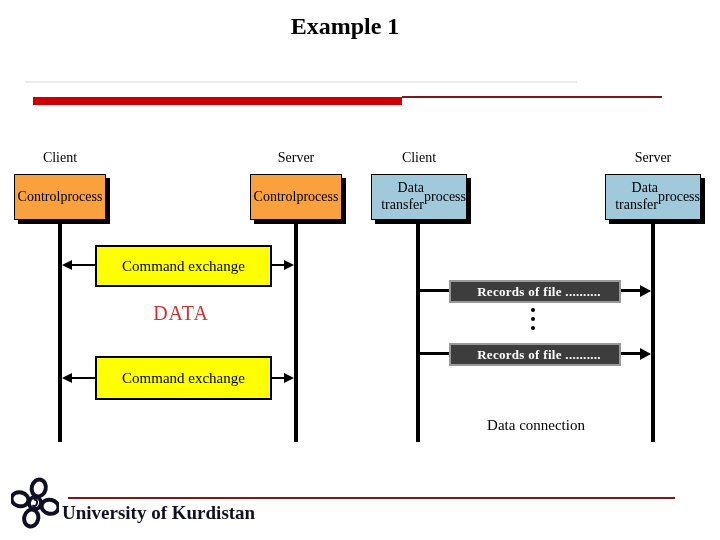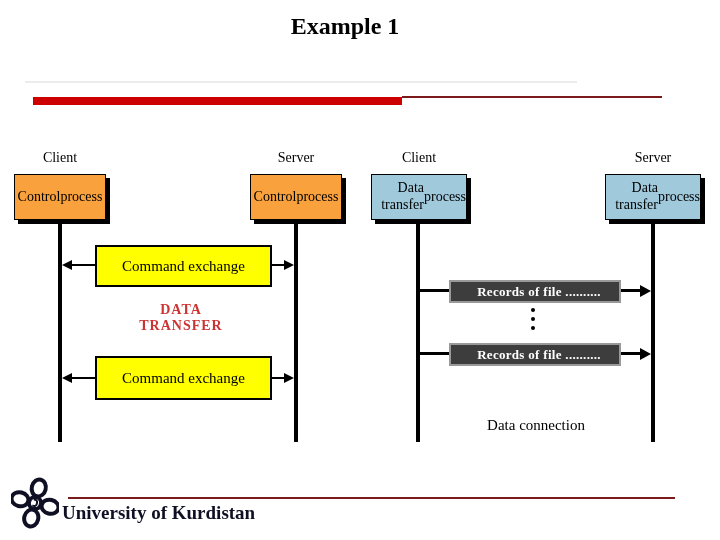--- a/index.html
+++ b/index.html
@@ -41,21 +41,21 @@
   
   .hline2 { height:2px; background:#000; }
   .hline3 { height:3px; background:#000; }
   .ah { width:0; height:0; }
   .ah.left  { border-top:5px solid transparent; border-bottom:5px solid transparent; border-right:10px solid #000; }
   .ah.right { border-top:5px solid transparent; border-bottom:5px solid transparent; border-left:10px solid #000; }
   .ah.bigright { border-top:6px solid transparent; border-bottom:6px solid transparent; border-left:11px solid #000; }
 
   
   .data-transfer {
-    top:302px; left:181px; text-align:center; font-weight:bold; font-size:14px;
+    top:302px; left:181px; text-align:center; font-weight:normal; font-size:20px;
     color:var(--data-transfer-red,#c33); letter-spacing:1px; line-height:1.15; white-space:nowrap;
   }
 
   
   .rbox {
     left:449px; width:172px; height:23px;
     background:var(--records-box-bg,#3d3d3d); border:2px solid var(--records-box-border,#999);
     color:#fff; font-weight:bold; font-size:13px; letter-spacing:.3px;
     display:flex; align-items:center; justify-content:center; white-space:nowrap;padding-left:8px;
   }
@@ -118,21 +118,20 @@
   <div class="abs hline2" style="left:272px;top:264px;width:14px"></div>
   <div class="abs ah right" style="left:284px;top:260px"></div>
 
   <div class="abs hline2" style="left:70px;top:377px;width:25px"></div>
   <div class="abs ah left" style="left:62px;top:373px"></div>
   <div class="abs hline2" style="left:272px;top:377px;width:14px"></div>
   <div class="abs ah right" style="left:284px;top:373px"></div>
 
   <div class="abs cx data-transfer">
     <div>DATA</div>
-    <div>TRANSFER</div>
   </div>
 
   <div class="abs hline3" style="left:420px;top:289px;width:29px"></div>
   <div class="abs rbox" style="top:280px">
     <span>Records of file ..........</span>
   </div>
   <div class="abs hline3" style="left:621px;top:289px;width:21px"></div>
   <div class="abs ah bigright" style="left:640px;top:285px"></div>
 
   <div class="abs vdots">

